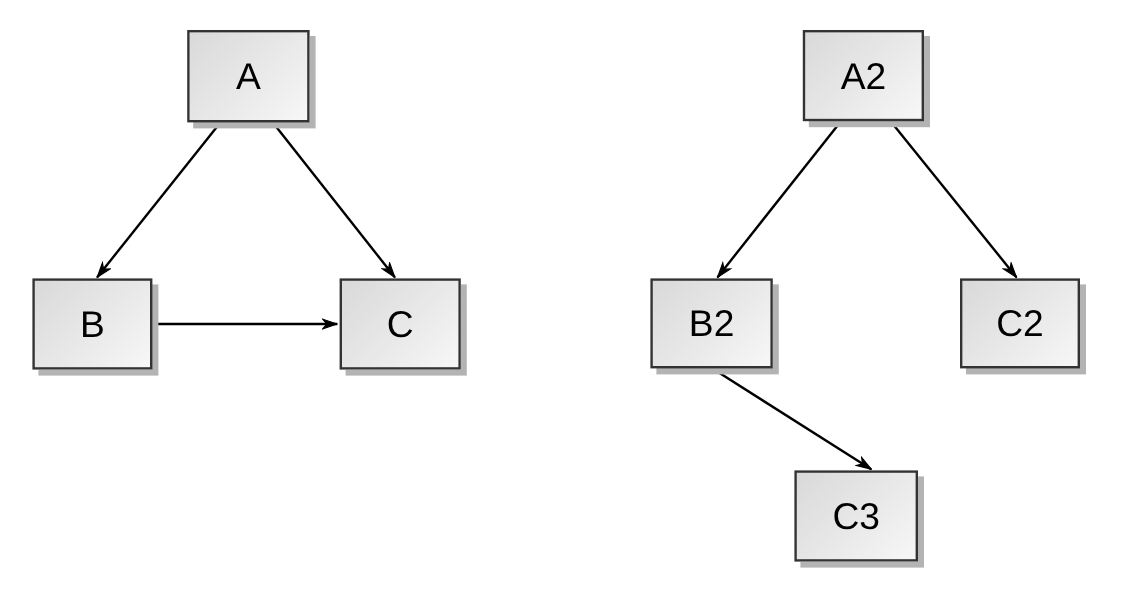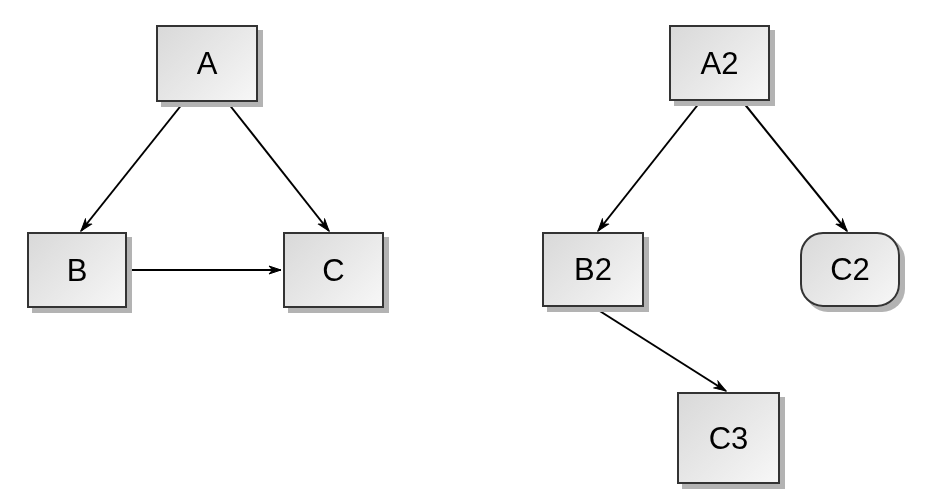--- a/index.html
+++ b/index.html
@@ -72,20 +72,20 @@
       </div>
       <div class="graph-node" style="left: 283px; top: 232px; width: 101px; height: 76px; border-color: rgb(51, 51, 51); box-shadow: rgb(179, 179, 179) 5px 5px 0px 0px; background: linear-gradient(135deg, rgb(217, 217, 217) 0%, rgb(233, 233, 233) 55%, rgb(247, 247, 247) 100%);">
         <span class="node-label" style="color: rgb(0, 0, 0);">C</span>
       </div>
       <div class="graph-node" style="left: 669px; top: 25px; width: 101px; height: 76px; border-color: rgb(51, 51, 51); box-shadow: rgb(179, 179, 179) 5px 5px 0px 0px; background: linear-gradient(135deg, rgb(217, 217, 217) 0%, rgb(233, 233, 233) 55%, rgb(247, 247, 247) 100%);">
         <span class="node-label" style="color: rgb(0, 0, 0); text-align: center;">A2</span>
       </div>
       <div class="graph-node" style="left: 542px; top: 232px; width: 102px; height: 75px; border-color: rgb(51, 51, 51); box-shadow: rgb(179, 179, 179) 5px 5px 0px 0px; background: linear-gradient(135deg, rgb(217, 217, 217) 0%, rgb(233, 233, 233) 55%, rgb(247, 247, 247) 100%); align-items: center;">
         <span class="node-label" style="color: rgb(0, 0, 0);">B2</span>
       </div>
-      <div class="graph-node" style="left: 800px; top: 232px; width: 100px; height: 75px; border-color: rgb(51, 51, 51); box-shadow: rgb(179, 179, 179) 5px 5px 0px 0px; background: linear-gradient(135deg, rgb(217, 217, 217) 0%, rgb(233, 233, 233) 55%, rgb(247, 247, 247) 100%); border-radius: 23px;">
+      <div class="graph-node" style="left: 800px; top: 232px; width: 100px; height: 75px; border-color: rgb(51, 51, 51); box-shadow: rgb(179, 179, 179) 5px 5px 0px 0px; background: linear-gradient(135deg, rgb(217, 217, 217) 0%, rgb(233, 233, 233) 55%, rgb(247, 247, 247) 100%);">
         <span class="node-label" style="color: rgb(0, 0, 0);">C2</span>
       </div>
-      <div class="graph-node" style="left: 677px; top: 392px; width: 103px; height: 92px; border-color: rgb(51, 51, 51); box-shadow: rgb(179, 179, 179) 5px 5px 0px 0px; background: linear-gradient(135deg, rgb(217, 217, 217) 0%, rgb(233, 233, 233) 55%, rgb(247, 247, 247) 100%);">
+      <div class="graph-node" style="left: 662px; top: 392px; width: 103px; height: 76px; border-color: rgb(51, 51, 51); box-shadow: rgb(179, 179, 179) 5px 5px 0px 0px; background: linear-gradient(135deg, rgb(217, 217, 217) 0%, rgb(233, 233, 233) 55%, rgb(247, 247, 247) 100%);">
         <span class="node-label" style="color: rgb(0, 0, 0);">C3</span>
       </div>
     </div>
 </div>
 
 </body></html>

